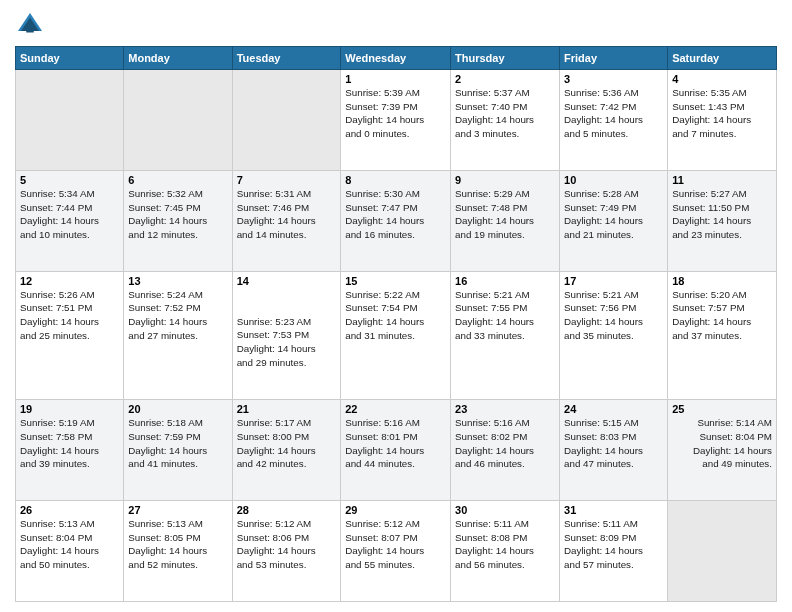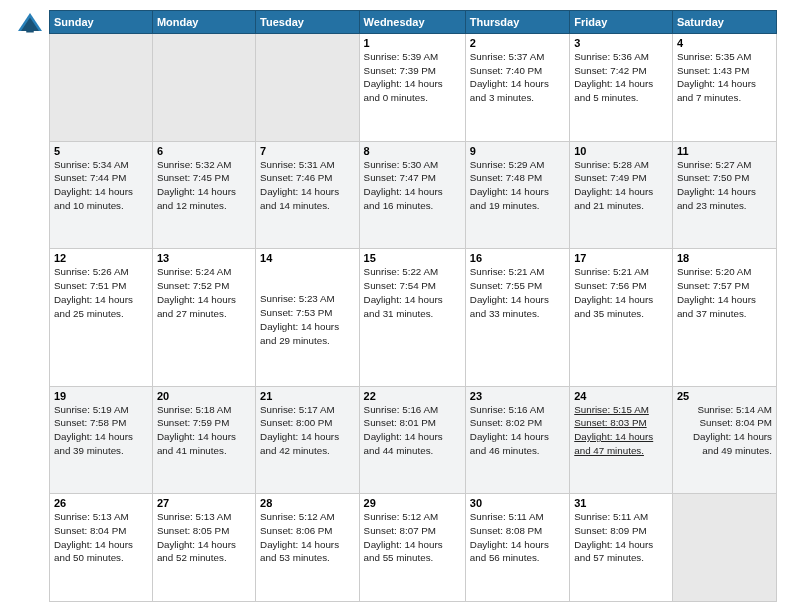--- a/index.html
+++ b/index.html
@@ -8,21 +8,21 @@
       background: #fff;
       width: 792px;
       height: 612px;
       overflow: hidden;
     }
     .page {
       width: 792px;
       height: 612px;
       padding: 10px 15px 10px 15px;
       display: flex;
-      flex-direction: row;
+      flex-direction: column;
     }
     .header {
       display: flex;
       justify-content: space-between;
       align-items: flex-start;
       margin-bottom: 6px;
     }
     .logo {
       display: flex;
       align-items: center;
@@ -203,21 +203,21 @@
           <td>
             <span class="day-number">10</span>
             <div class="day-info" style="white-space: pre-line;">Sunrise: 5:28 AM
 Sunset: 7:49 PM
 Daylight: 14 hours
 and 21 minutes.</div>
           </td>
           <td>
             <span class="day-number">11</span>
             <div class="day-info" style="white-space: pre-line;">Sunrise: 5:27 AM
-Sunset: 7:50 PM
+Sunset: 11:50 PM
 Daylight: 14 hours
 and 23 minutes.</div>
           </td>
         </tr>
         <tr>
           <td>
             <span class="day-number">12</span>
             <div class="day-info" style="white-space: pre-line;">Sunrise: 5:26 AM
 Sunset: 7:51 PM
 Daylight: 14 hours
@@ -297,21 +297,21 @@
           </td>
           <td>
             <span class="day-number">23</span>
             <div class="day-info" style="white-space: pre-line;">Sunrise: 5:16 AM
 Sunset: 8:02 PM
 Daylight: 14 hours
 and 46 minutes.</div>
           </td>
           <td>
             <span class="day-number">24</span>
-            <div class="day-info" style="white-space: pre-line; text-decoration: underline;">Sunrise: 5:15 AM
+            <div class="day-info" style="white-space: pre-line;">Sunrise: 5:15 AM
 Sunset: 8:03 PM
 Daylight: 14 hours
 and 47 minutes.</div>
           </td>
           <td>
             <span class="day-number">25</span>
             <div class="day-info" style="white-space: pre-line; text-align: right;">Sunrise: 5:14 AM
 Sunset: 8:04 PM
 Daylight: 14 hours
 and 49 minutes.</div>

